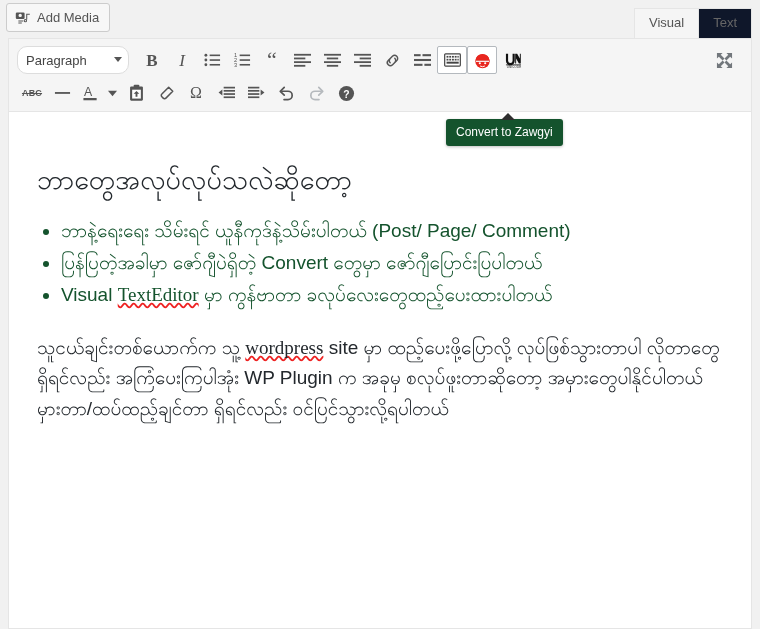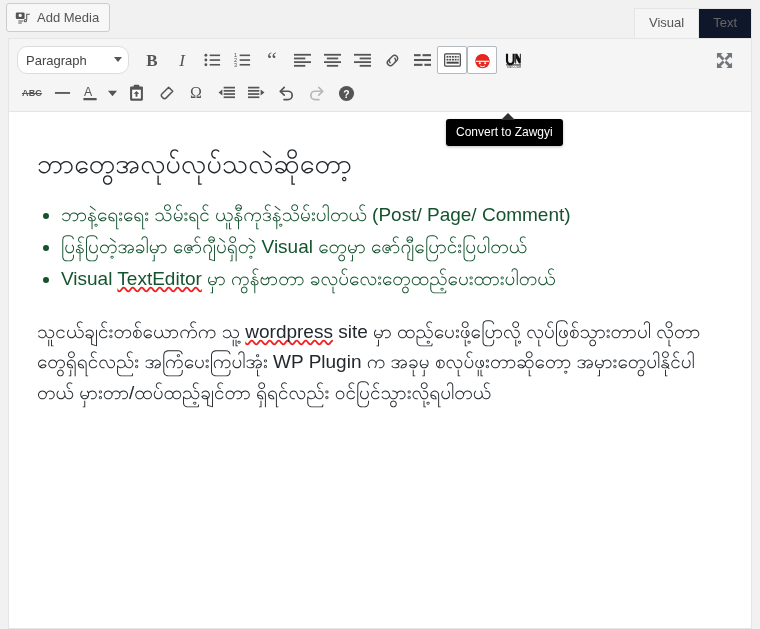--- a/index.html
+++ b/index.html
@@ -127,21 +127,21 @@
   .tbtn .glyph { font-size: 15px; line-height: 1; color:#555; }
 
   .tb-spacer { flex: 1 1 auto; }
   .fs-btn { margin-right: 10px; }
 
   
   .tooltip {
     position: absolute;
     left: 437px;
     top: 80px;
-    background: #000000;
+    background: #14532d;
     color: #fff;
     font-size: 12px;
     line-height: 1;
     padding: 7px 10px 8px;
     border-radius: 3px;
     white-space: nowrap;
     z-index: 30;
     box-shadow: 0 1px 3px rgba(0,0,0,.25);
   }
   .tooltip:after {
@@ -157,21 +157,21 @@
   .editor {
     position: absolute;
     left: 8px; right: 8px;
     top: 111px; bottom: 0;
     background: #fff;
     border: 1px solid #e5e5e5;
     overflow: hidden;
     padding: 34px 26px 0 28px;
   }
   .editor h2 {
-    margin: 0 0 18px 0;
+    margin: 16px 0 18px 0;
     font-weight: 400;
     font-size: 27px;
     line-height: 1.35;
     color: #23282d;
     letter-spacing: .1px;
   }
   .editor ul {
     margin: 0 0 22px 0;
     padding-left: 24px;
     list-style: disc;
@@ -184,20 +184,21 @@
   }
   .editor p {
     margin: 16px 0 22px 0;
     font-size: 19px;
     line-height: 1.60;
     color: #23282d;
   }
   .sp {
     text-decoration: underline wavy #e22;
     text-decoration-skip-ink: none;
+    font-family: Liberation Serif, serif;
     -webkit-text-decoration: underline wavy #e22;
   }
 </style>
 </head>
 <body>
 
 <div id="app">
 
   <div class="topbar">
 
@@ -451,21 +452,21 @@
       <span>Convert to Zawgyi</span>
     </div>
   </div>
 
   <div class="editor">
 
     <h2>ဘာတွေအလုပ်လုပ်သလဲဆိုတော့</h2>
 
     <ul>
       <li>ဘာနဲ့ရေးရေး သိမ်းရင် ယူနီကုဒ်နဲ့သိမ်းပါတယ် (Post/ Page/ Comment)</li>
-      <li>ပြန်ပြတဲ့အခါမှာ ဇော်ဂျီပဲရှိတဲ့ Visual တွေမှာ ဇော်ဂျီပြောင်းပြပါတယ်</li>
+      <li>ပြန်ပြတဲ့အခါမှာ ဇော်ဂျီပဲရှိတဲ့ Convert တွေမှာ ဇော်ဂျီပြောင်းပြပါတယ်</li>
       <li>
         <span>Visual </span><span class="sp">TextEditor</span><span> မှာ ကွန်ဗာတာ ခလုပ်လေးတွေထည့်ပေးထားပါတယ်</span>
       </li>
     </ul>
 
     <p>
       <span>သူငယ်ချင်းတစ်ယောက်က သူ့ </span><span class="sp">wordpress</span><span> site မှာ ထည့်ပေးဖို့ပြောလို့ လုပ်ဖြစ်သွားတာပါ လိုတာတွေရှိရင်လည်း အကြံပေးကြပါအုံး WP Plugin က အခုမှ စလုပ်ဖူးတာဆိုတော့ အမှားတွေပါနိုင်ပါတယ် မှားတာ/ထပ်ထည့်ချင်တာ ရှိရင်လည်း ဝင်ပြင်သွားလို့ရပါတယ်</span>
     </p>
 
   </div>

